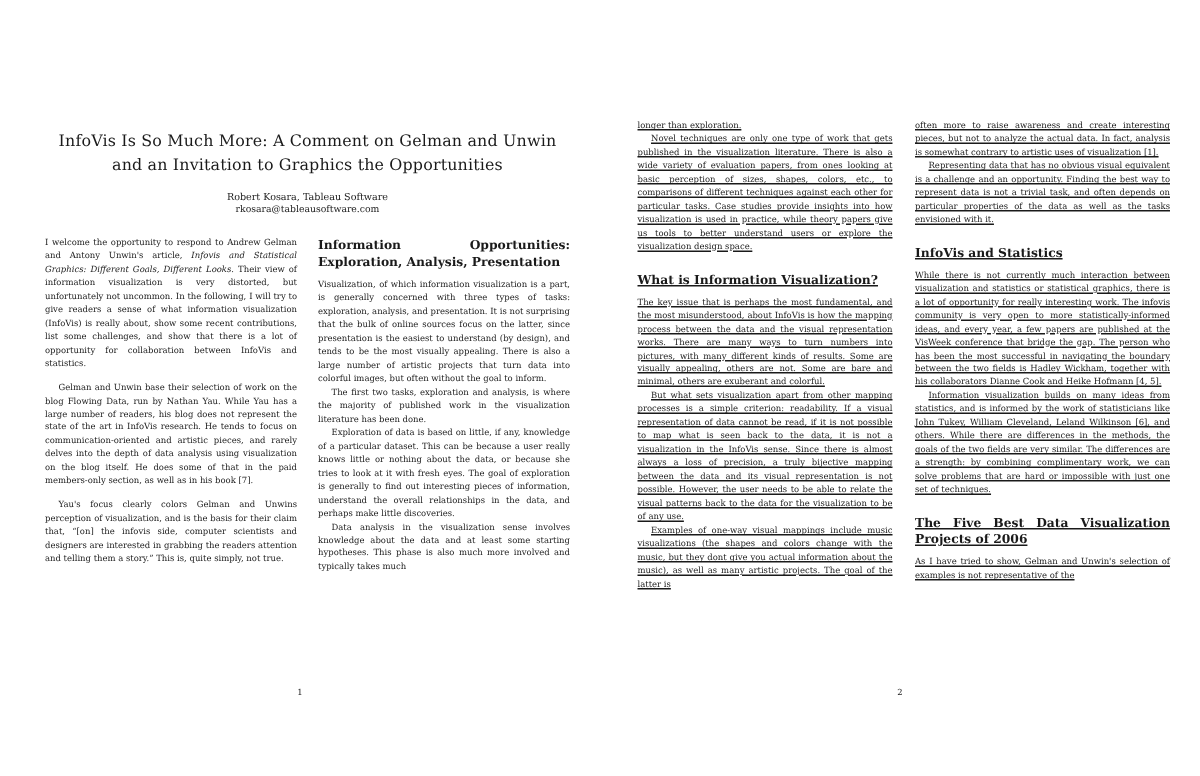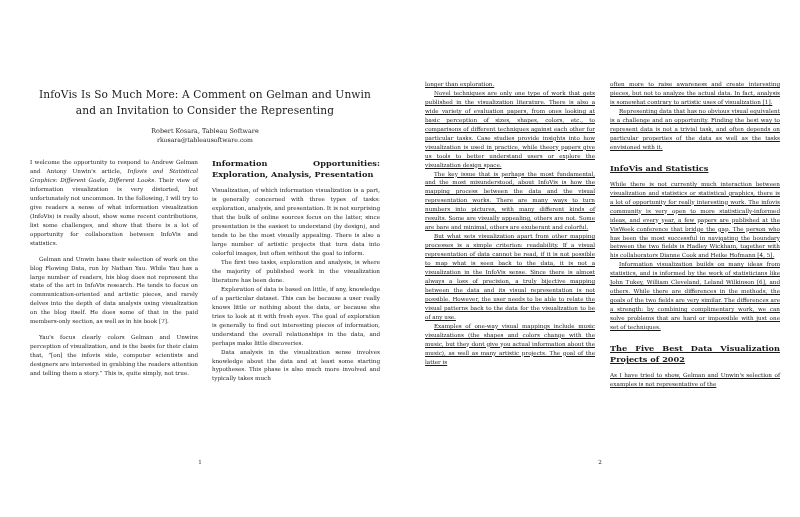--- a/index.html
+++ b/index.html
@@ -122,21 +122,21 @@
 <body>
 
 <div id="spread">
 
   <div class="page page-1">
     <div class="page-body">
 
       <div class="title-block">
         <h1 class="paper-title">
           <span class="tline">InfoVis Is So Much More: A Comment on Gelman and Unwin</span>
-          <span class="tline">and an Invitation to Consider the Representing</span>
+          <span class="tline">and an Invitation to Graphics the Opportunities</span>
         </h1>
         <p class="author-name">Robert Kosara, Tableau Software</p>
         <p class="author-email">rkosara@tableausoftware.com</p>
       </div>
 
       <div class="cols">
         <div class="col">
             <p class="para"><span>I welcome the opportunity to respond to Andrew Gelman and Antony Unwin's article, </span><em>Infovis and Statistical Graphics: Different Goals, Different Looks</em><span>. Their view of information visualization is very distorted, but unfortunately not uncommon. In the following, I will try to give readers a sense of what information visualization (InfoVis) is really about, show some recent contributions, list some challenges, and show that there is a lot of opportunity for collaboration between InfoVis and statistics.</span></p>
             <p class="para gap"><span>Gelman and Unwin base their selection of work on the blog Flowing Data, run by Nathan Yau. While Yau has a large number of readers, his blog does not represent the state of the art in InfoVis research. He tends to focus on communication-oriented and artistic pieces, and rarely delves into the depth of data analysis using visualization on the blog itself. He does some of that in the paid members-only section, as well as in his book [7].</span></p>
             <p class="para gap"><span>Yau's focus clearly colors Gelman and Unwins perception of visualization, and is the basis for their claim that, “[on] the infovis side, computer scientists and designers are interested in grabbing the readers attention and telling them a story.” This is, quite simply, not true.</span></p>
@@ -152,31 +152,32 @@
     </div>
     <div class="folio">1</div>
   </div>
 
   <div class="page page-2">
     <div class="page-body">
       <div class="cols">
         <div class="col">
             <p class="para"><span>longer than exploration.</span></p>
             <p class="para"><span>Novel techniques are only one type of work that gets published in the visualization literature. There is also a wide variety of evaluation papers, from ones looking at basic perception of sizes, shapes, colors, etc., to comparisons of different techniques against each other for particular tasks. Case studies provide insights into how visualization is used in practice, while theory papers give us tools to better understand users or explore the visualization design space.</span></p>
+            <h2 class="section spaced">What is Information Visualization?</h2>
             <p class="para"><span>The key issue that is perhaps the most fundamental, and the most misunderstood, about InfoVis is how the mapping process between the data and the visual representation works. There are many ways to turn numbers into pictures, with many different kinds of results. Some are visually appealing, others are not. Some are bare and minimal, others are exuberant and colorful.</span></p>
             <p class="para"><span>But what sets visualization apart from other mapping processes is a simple criterion: readability. If a visual representation of data cannot be read, if it is not possible to map what is seen back to the data, it is not a visualization in the InfoVis sense. Since there is almost always a loss of precision, a truly bijective mapping between the data and its visual representation is not possible. However, the user needs to be able to relate the visual patterns back to the data for the visualization to be of any use.</span></p>
             <p class="para"><span>Examples of one-way visual mappings include music visualizations (the shapes and colors change with the music, but they dont give you actual information about the music), as well as many artistic projects. The goal of the latter is</span></p>
           </div>
         <div class="col">
             <p class="para"><span>often more to raise awareness and create interesting pieces, but not to analyze the actual data. In fact, analysis is somewhat contrary to artistic uses of visualization [1].</span></p>
             <p class="para"><span>Representing data that has no obvious visual equivalent is a challenge and an opportunity. Finding the best way to represent data is not a trivial task, and often depends on particular properties of the data as well as the tasks envisioned with it.</span></p>
             <h2 class="section spaced">InfoVis and Statistics</h2>
             <p class="para"><span>While there is not currently much interaction between visualization and statistics or statistical graphics, there is a lot of opportunity for really interesting work. The infovis community is very open to more statistically-informed ideas, and every year, a few papers are published at the VisWeek conference that bridge the gap. The person who has been the most successful in navigating the boundary between the two fields is Hadley Wickham, together with his collaborators Dianne Cook and Heike Hofmann [4, 5].</span></p>
             <p class="para"><span>Information visualization builds on many ideas from statistics, and is informed by the work of statisticians like John Tukey, William Cleveland, Leland Wilkinson [6], and others. While there are differences in the methods, the goals of the two fields are very similar. The differences are a strength: by combining complimentary work, we can solve problems that are hard or impossible with just one set of techniques.</span></p>
-            <h2 class="section spaced">The Five Best Data Visualization Projects of 2002</h2>
+            <h2 class="section spaced">The Five Best Data Visualization Projects of 2006</h2>
             <p class="para"><span>As I have tried to show, Gelman and Unwin's selection of examples is not representative of the</span></p>
           </div>
       </div>
     </div>
     <div class="folio">2</div>
   </div>
 
 </div>
 
 </body></html>

